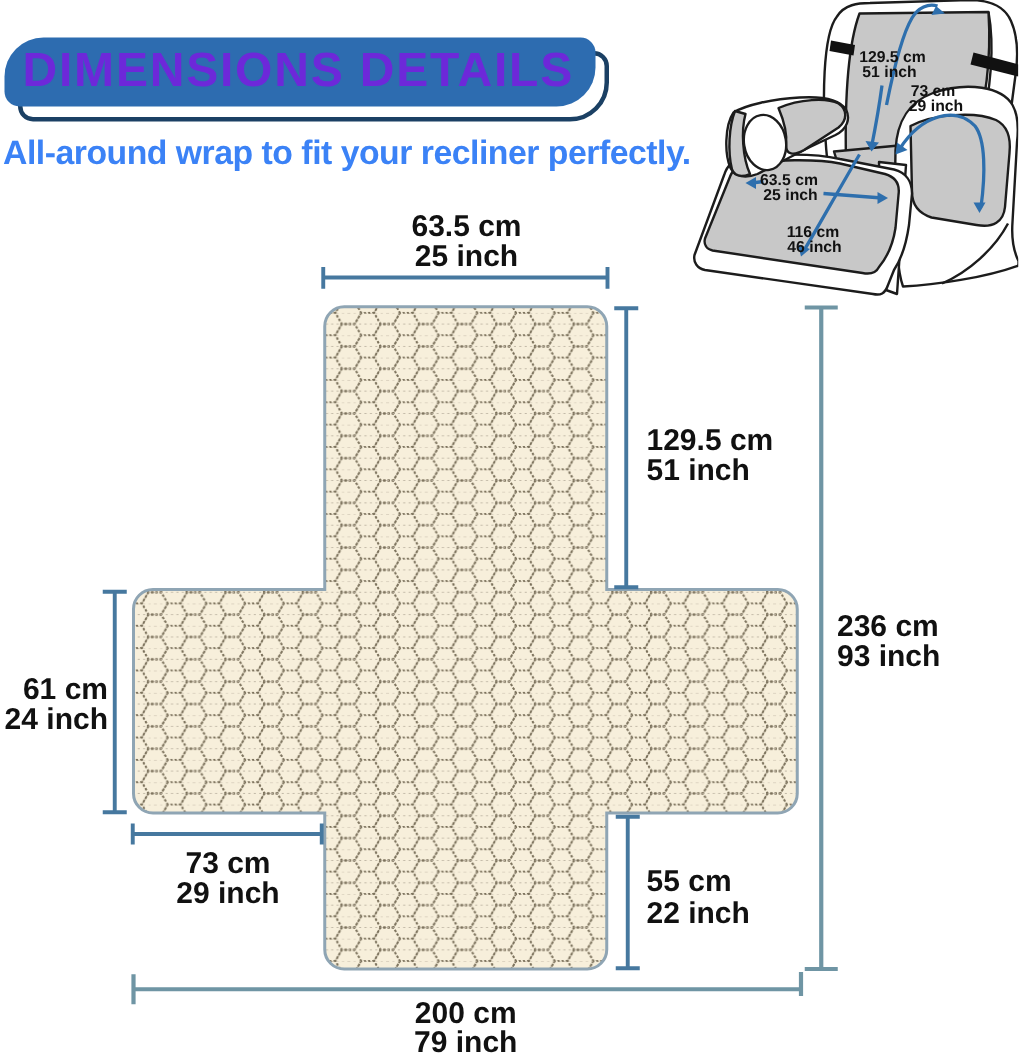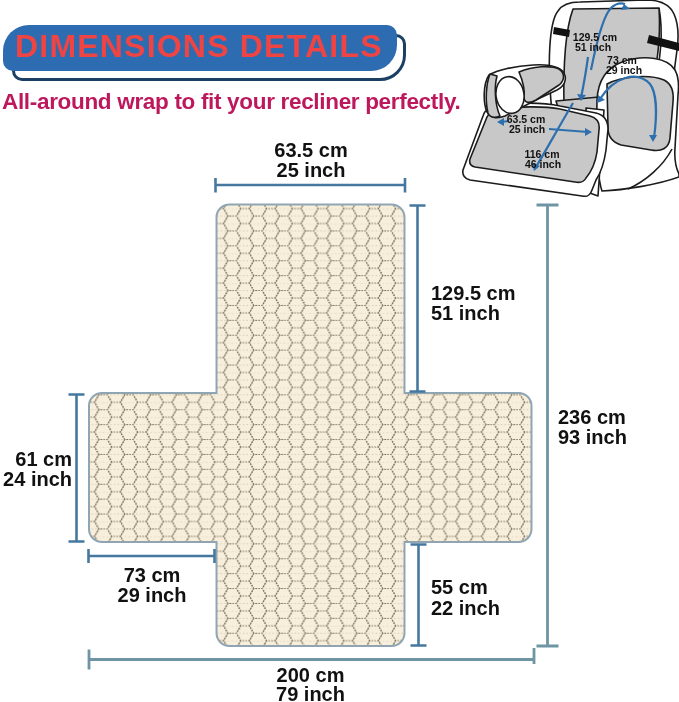--- a/index.html
+++ b/index.html
@@ -4,23 +4,23 @@
 <style>
   html,body{margin:0;padding:0;}
   body{width:679px;height:702px;background:#ffffff;overflow:hidden;
        font-family:"Liberation Sans",sans-serif;position:relative;}
   .hdrwrap{position:absolute;left:0;top:0;}
   .hdr-outline{position:absolute;left:12px;top:34px;width:388px;height:41px;
        border:3px solid #1b4064;border-radius:26px 10px 26px 10px;background:#ffffff;}
   .hdr-box{position:absolute;left:3px;top:25px;width:394px;height:46px;
        background:#2d6cb0;border-radius:26px 10px 26px 10px;}
   .hdr-text{position:absolute;left:15px;top:28px;width:390px;
-       font-size:32px;font-weight:bold;color:#ef4444;letter-spacing:1.2px;white-space:nowrap;}
+       font-size:32px;font-weight:bold;color:#6d28d9;letter-spacing:1.2px;white-space:nowrap;}
   .subtitle{position:absolute;left:2px;top:88.5px;font-size:22.5px;font-weight:bold;
-       color:#be185d;white-space:nowrap;letter-spacing:-0.32px;}
+       color:#3b82f6;white-space:nowrap;letter-spacing:-0.32px;}
   svg{position:absolute;left:0;top:0;}
   text{font-family:"Liberation Sans",sans-serif;font-weight:bold;fill:#111111;}
   .lbl{font-size:20px;}
   .sml{font-size:10.5px;}
 </style>
 </head>
 <body>
 
 <div class="hdrwrap">
 

